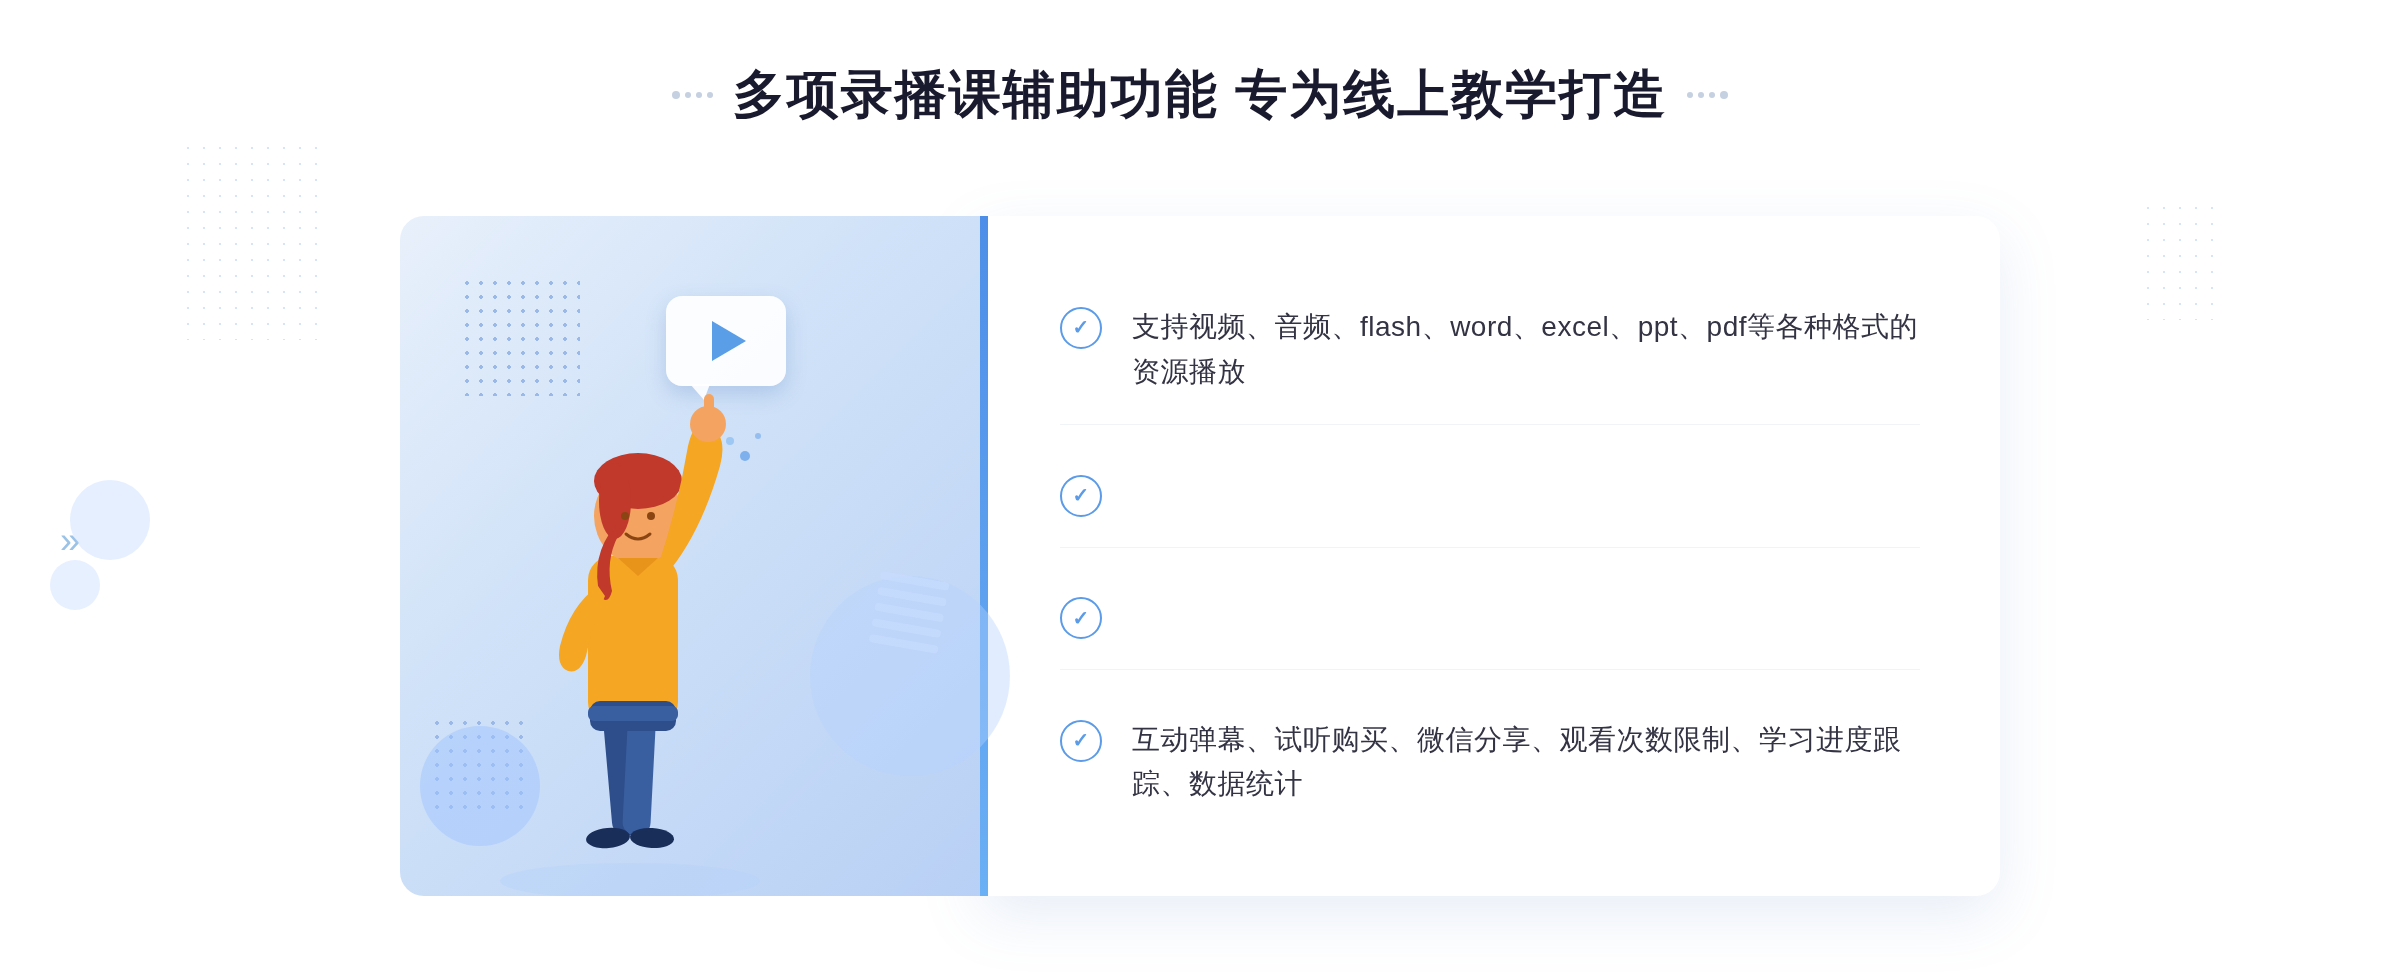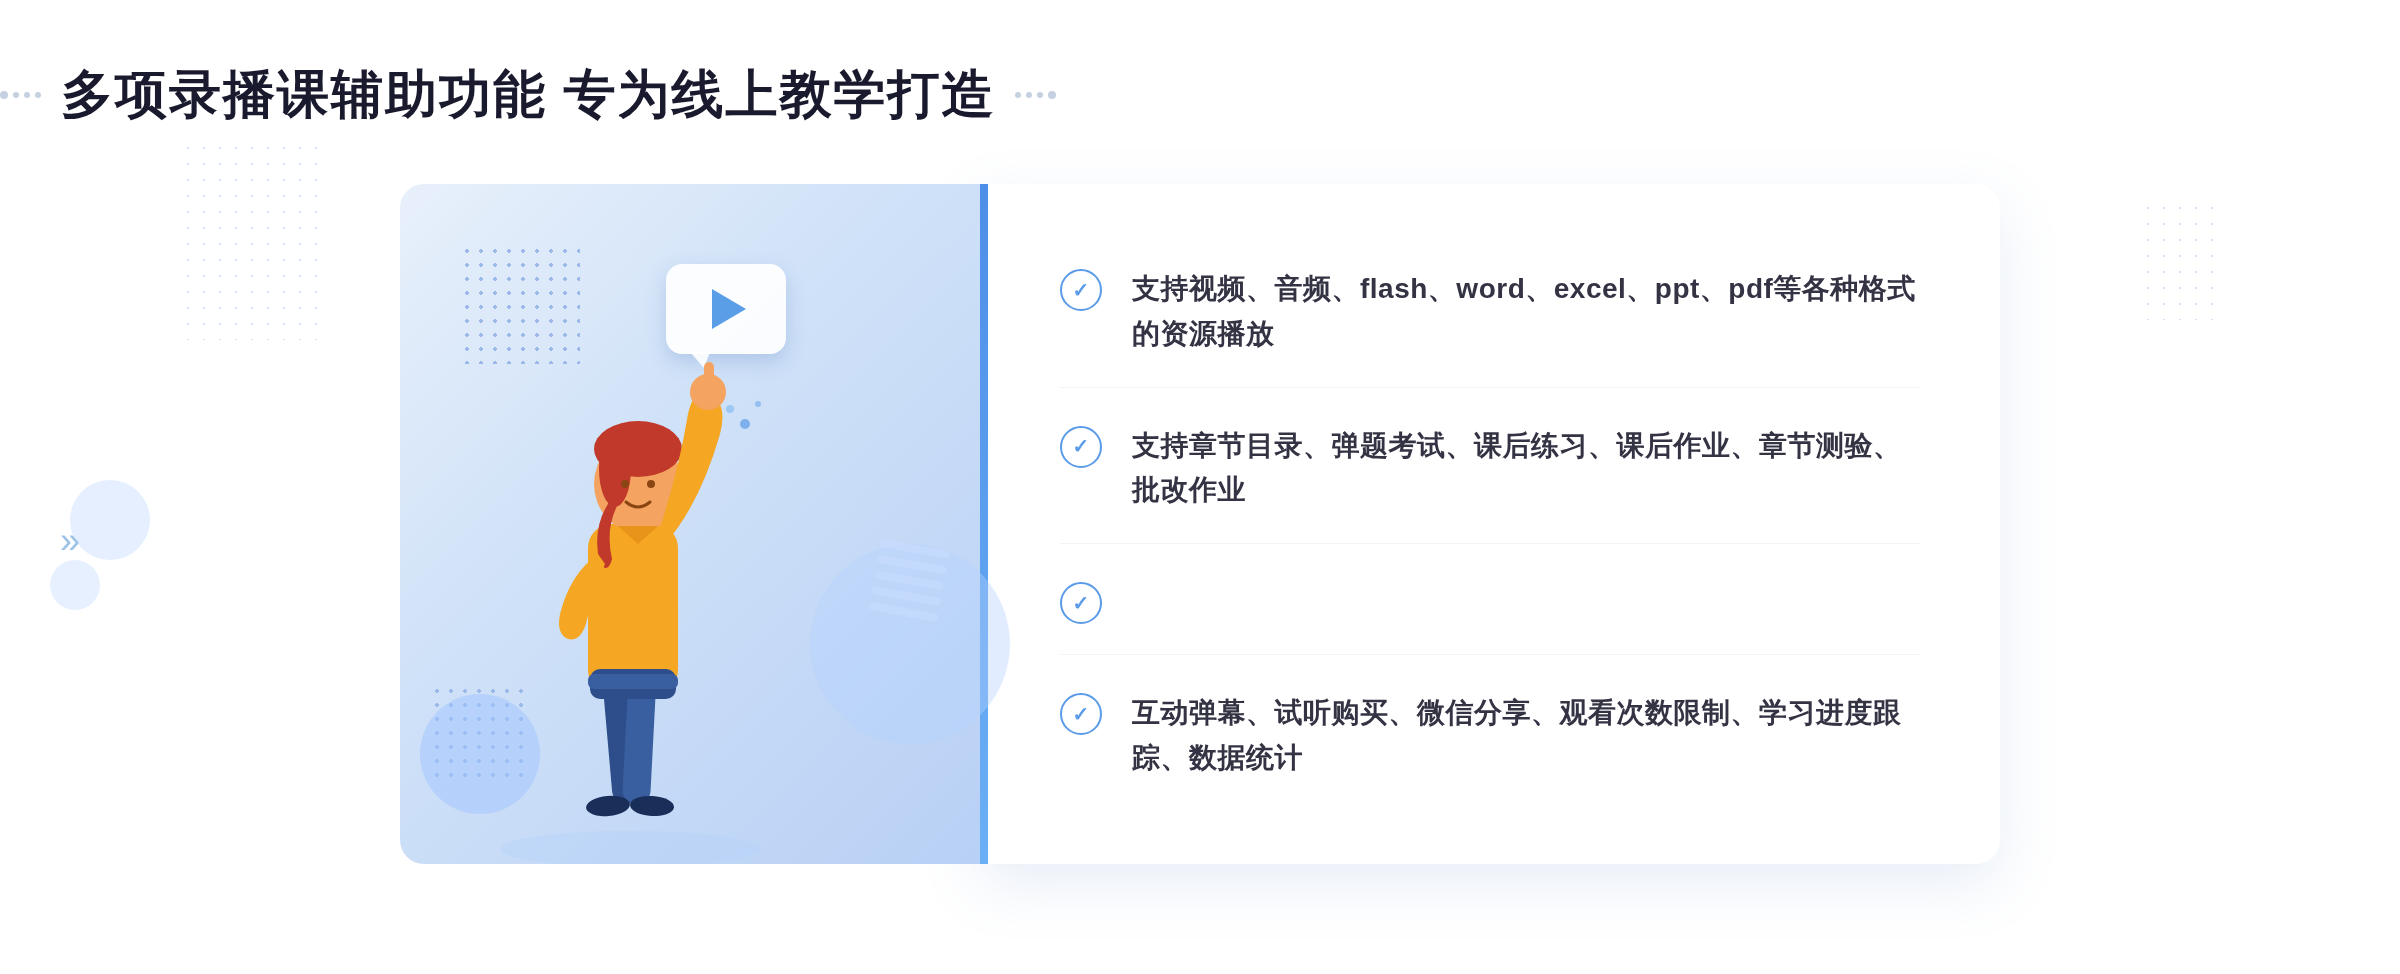--- a/index.html
+++ b/index.html
@@ -60,26 +60,26 @@
     .chevron-left {
       left: 60px;
       top: 520px;
       color: #5b9bd5;
       opacity: 0.6;
     }
 
     
     .header-section {
       text-align: center;
-      margin-bottom: 36px;
+      margin-bottom: 68px;
       position: relative;
       width: 100%;
       display: flex;
-      flex-direction: row;
-      align-items: flex-end;
+      flex-direction: column;
+      align-items: center;
     }
 
     .title-wrapper {
       display: flex;
       align-items: center;
       justify-content: center;
       gap: 20px;
       margin-bottom: 18px;
     }
 
@@ -288,21 +288,21 @@
       font-size: 20px;
       font-weight: 700;
       line-height: 1;
       margin-top: -1px;
     }
 
     .feature-text {
       font-size: 28px;
       color: #333344;
       line-height: 1.6;
-      font-weight: 700;
+      font-weight: 400;
       letter-spacing: 0.5px;
     }
 
     
     .accent-bar {
       width: 10px;
       height: 100%;
       background: linear-gradient(to bottom, #4d8ee8, #6ab0f5);
       position: absolute;
       left: 578px;
@@ -454,21 +454,20 @@
         </div>
         <span class="feature-text">支持视频、音频、flash、word、excel、ppt、pdf等各种格式的资源播放</span>
       </div>
 
       <div class="feature-item">
         <div class="check-icon">
           <div class="check-circle">
             <span class="check-mark">✓</span>
           </div>
         </div>
-        <span class="feature-text">支持章节目录、弹题考试、课后练习、课后作业、章节测验、批改作业</span>
       </div>
 
       <div class="feature-item">
         <div class="check-icon">
           <div class="check-circle">
             <span class="check-mark">✓</span>
           </div>
         </div>
       </div>
 

